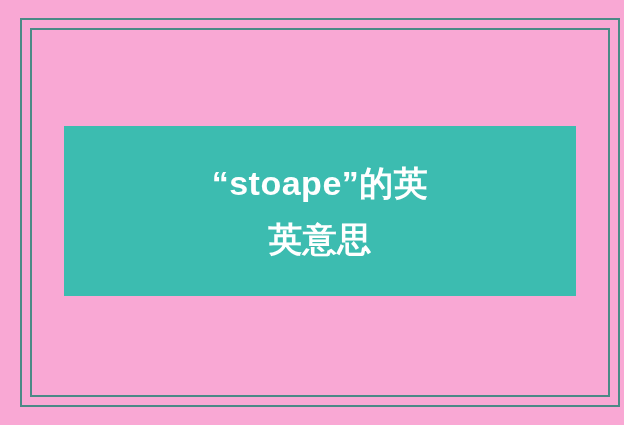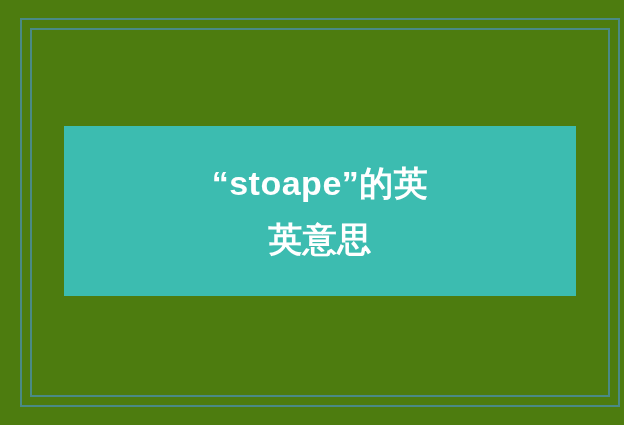--- a/index.html
+++ b/index.html
@@ -10,21 +10,21 @@
     width: 640px;
     height: 425px;
     overflow: hidden;
     font-family: "Liberation Sans", "DejaVu Sans", sans-serif;
   }
 
   #poster {
     position: relative;
     width: 624px;
     height: 425px;
-    background: #4d7c0f;
+    background: #f9a8d4;
     box-sizing: border-box;
   }
 
   
   .frame {
     position: absolute;
     border-style: solid;
     border-color: #4a8a86;
     border-width: 2px;
     box-sizing: border-box;

